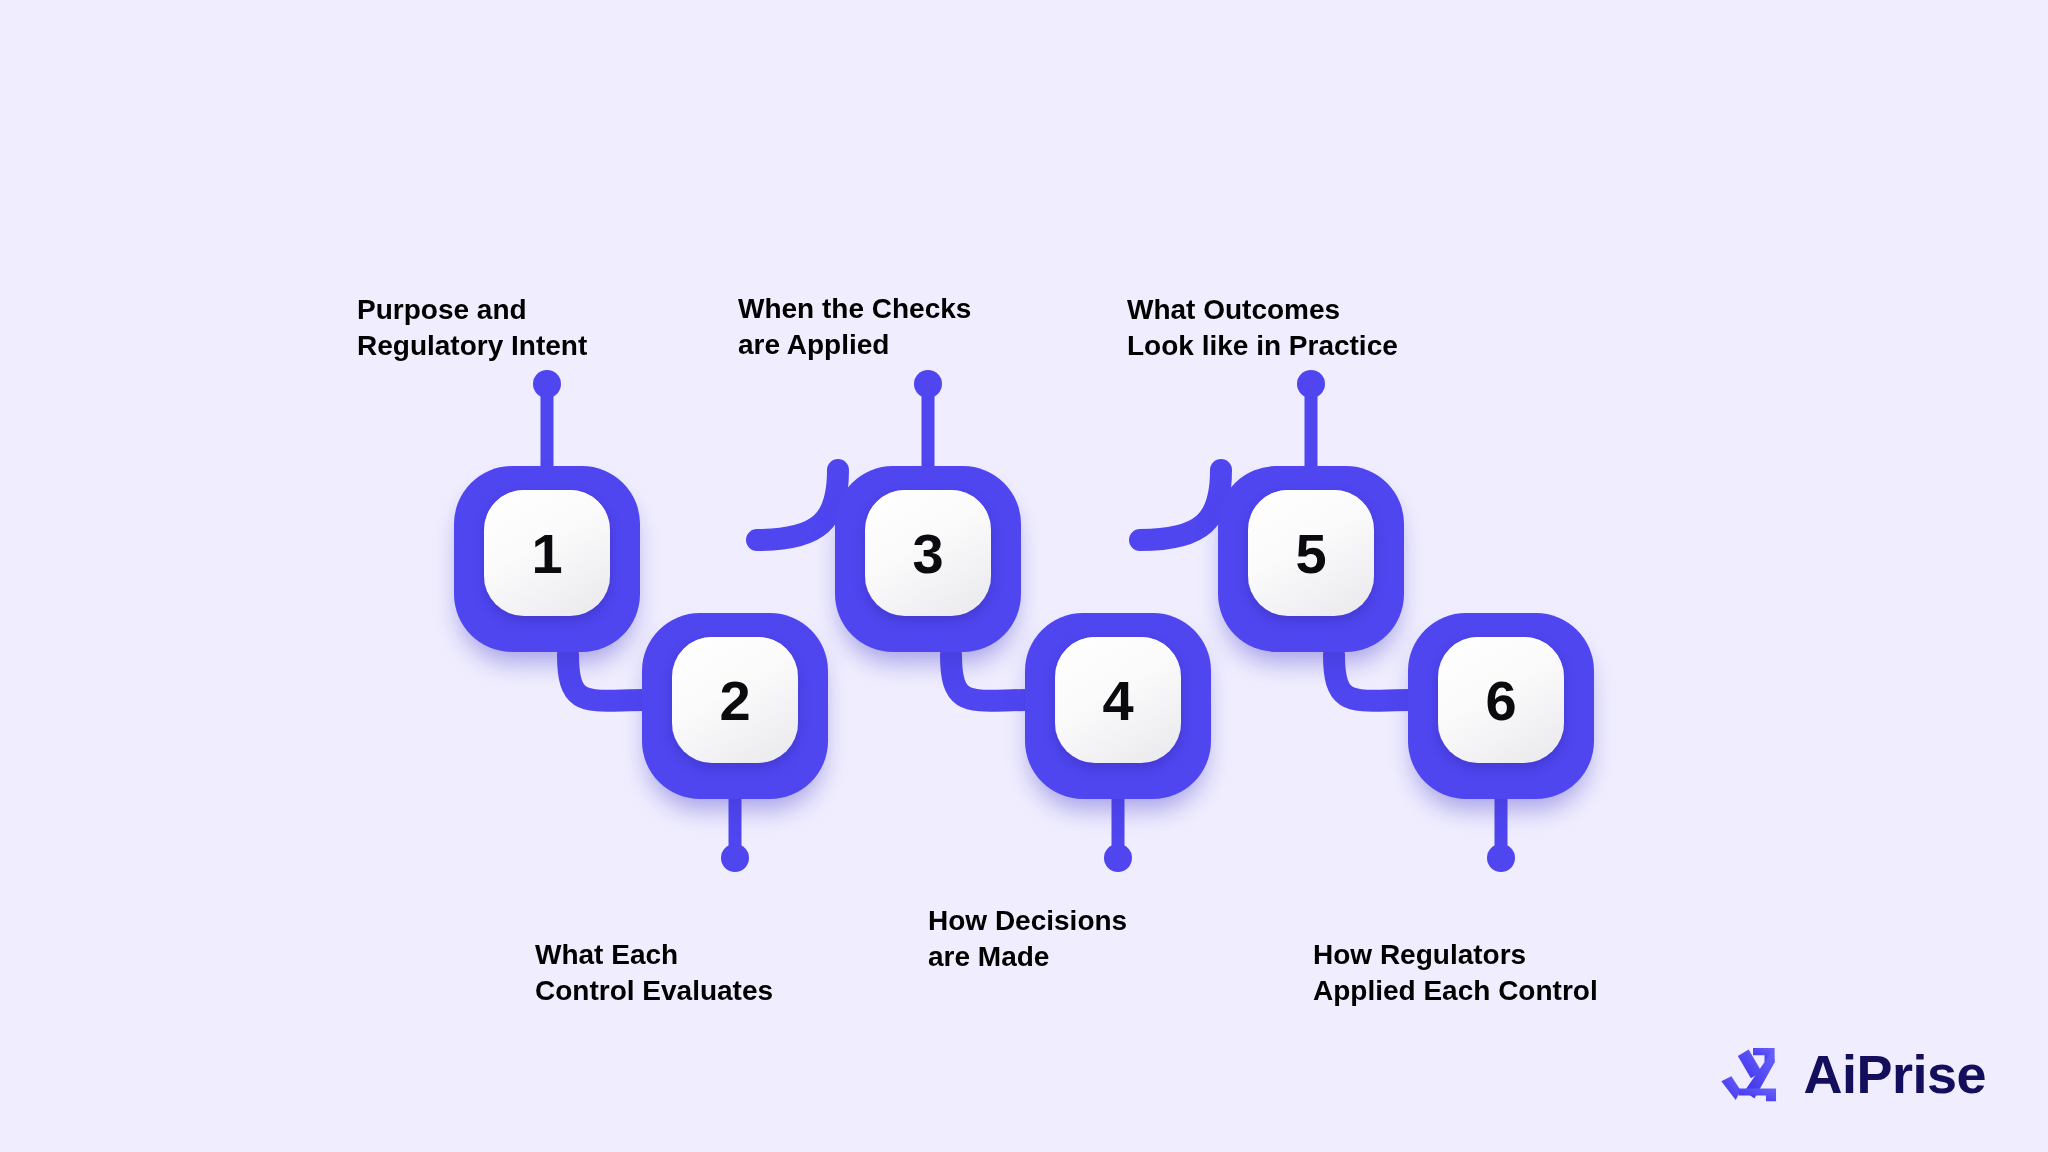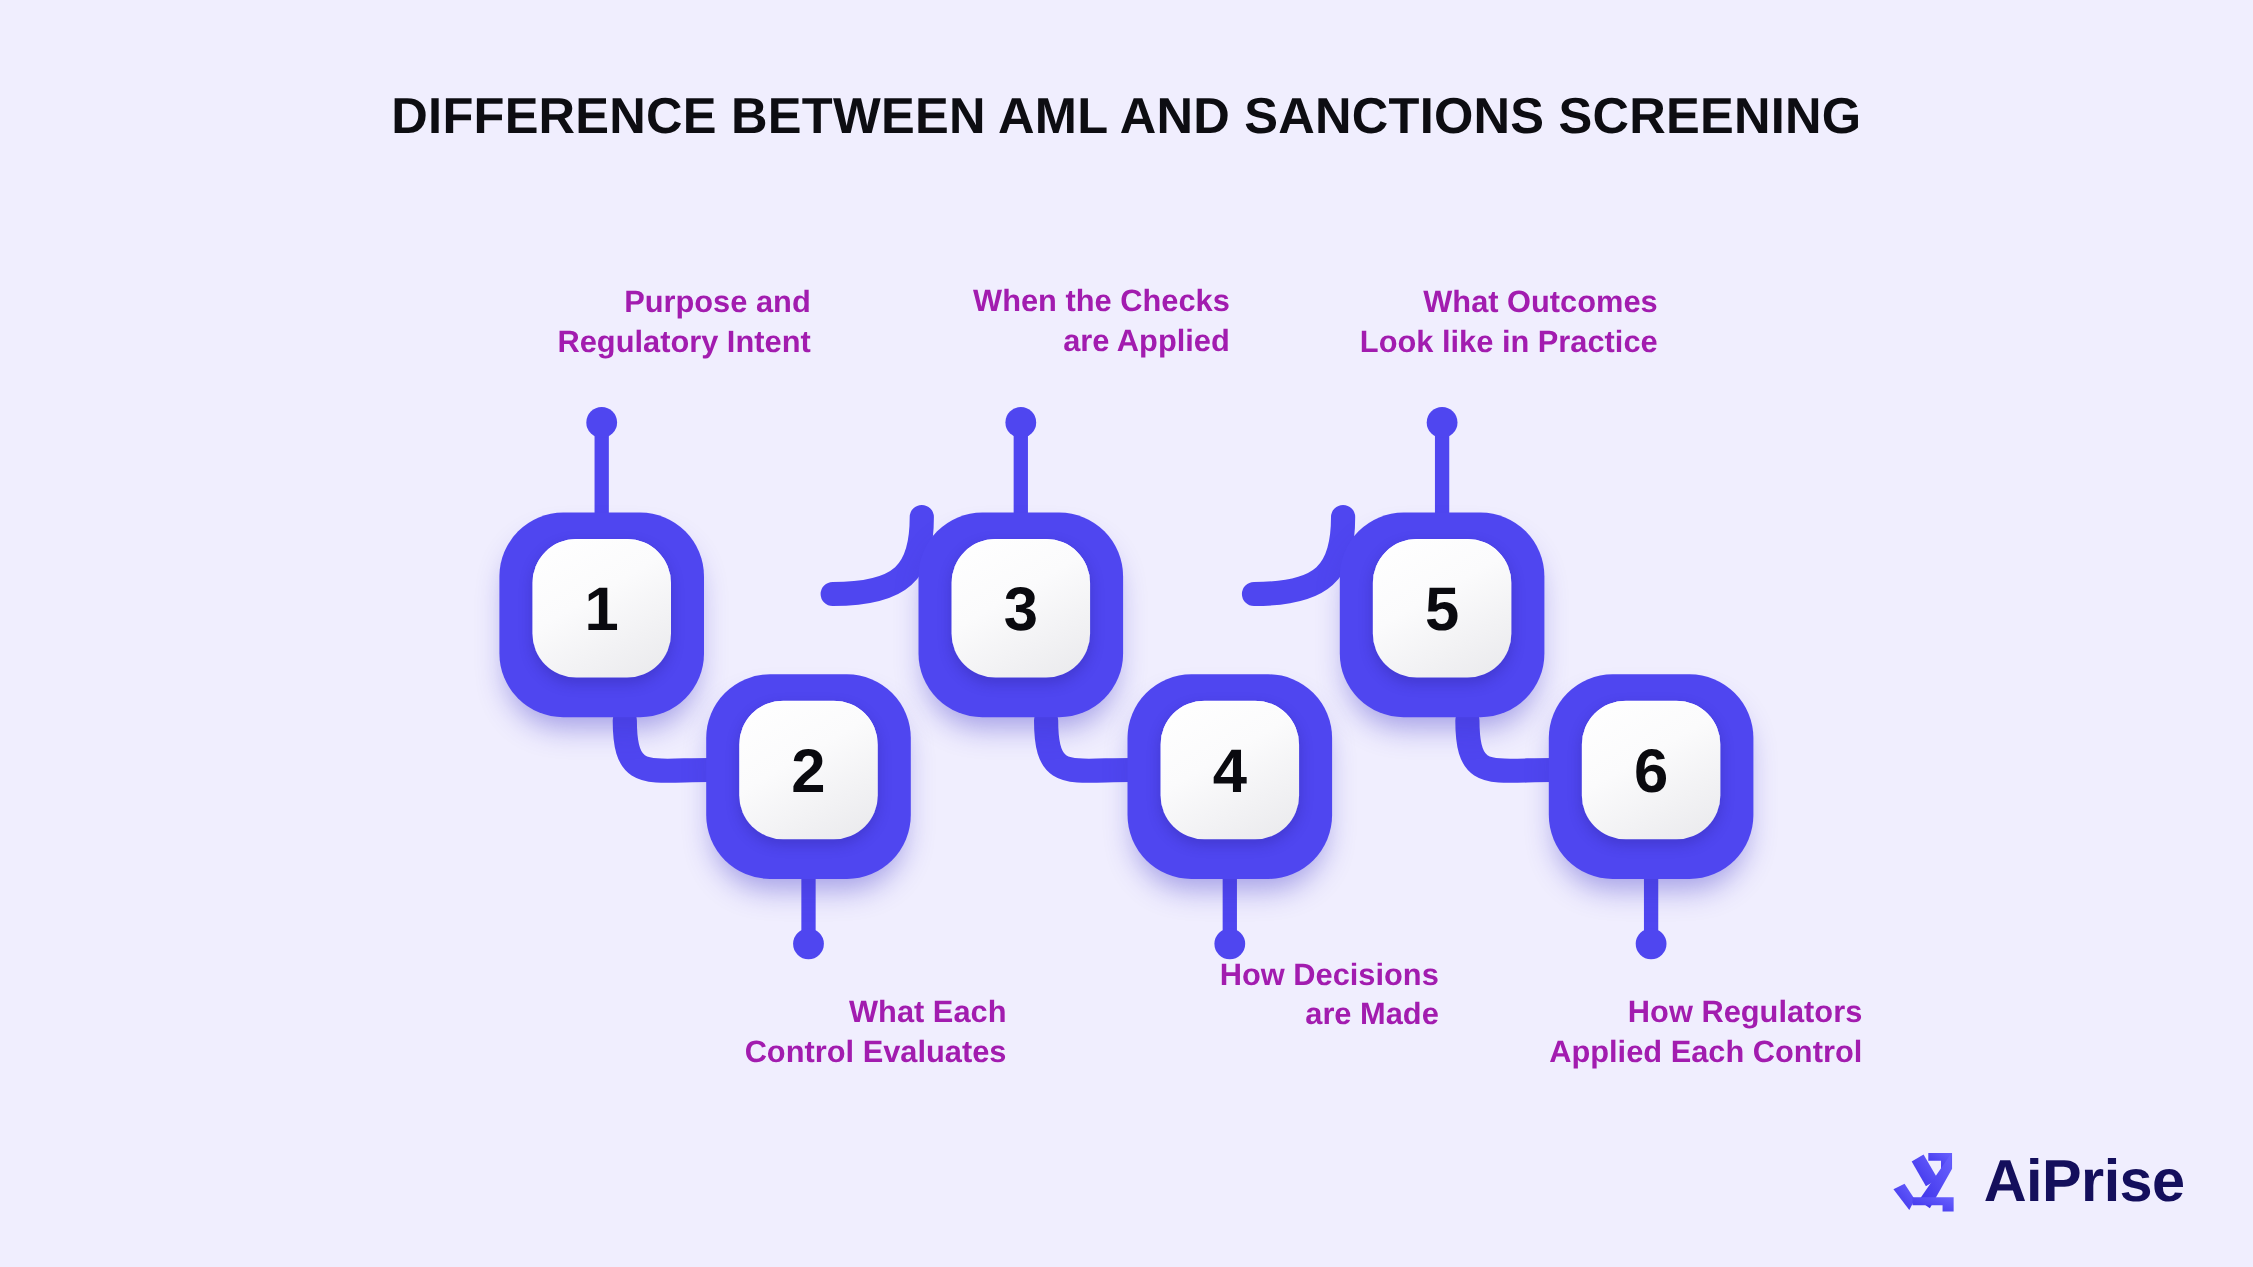--- a/index.html
+++ b/index.html
@@ -64,27 +64,28 @@
     font-weight:bold;
     color:#0a0a0f;
     z-index:3;
     font-family:"Liberation Sans", sans-serif;
   }
 
   
   .caption {
     position:absolute;
     width:380px;
-    text-align:right;
+    text-align:left;
     font-size:28px;
     font-weight:bold;
     line-height:1.30;
-    color:#a21caf;
+    color:#000000;
     font-family:"Liberation Sans", sans-serif;
     white-space:pre-line;
+    margin-top:35px;
   }
 
   
   #logo {
     position:absolute;
     right:62px; bottom:42px;
     display:flex;
     align-items:center;
     gap:14px;
   }
@@ -94,21 +95,20 @@
     color:#140f5c;
     letter-spacing:-0.5px;
     font-family:"Liberation Sans", sans-serif;
   }
 </style>
 </head>
 <body>
 
 <div id="canvas">
 
-  <h1 id="page-title">DIFFERENCE BETWEEN AML AND SANCTIONS SCREENING</h1>
 
   <svg id="wires" viewBox="0 0 2048 1152" width="2048" height="1152">
     <g fill="none" stroke="#4f46f0" stroke-width="13" stroke-linecap="round">
 
       <line x1="547" y1="388" x2="547" y2="466"></line>
       <line x1="928" y1="388" x2="928" y2="466"></line>
       <line x1="1311" y1="388" x2="1311" y2="466"></line>
 
       <line x1="735" y1="770" x2="735" y2="848"></line>
       <line x1="1118" y1="770" x2="1118" y2="848"></line>

